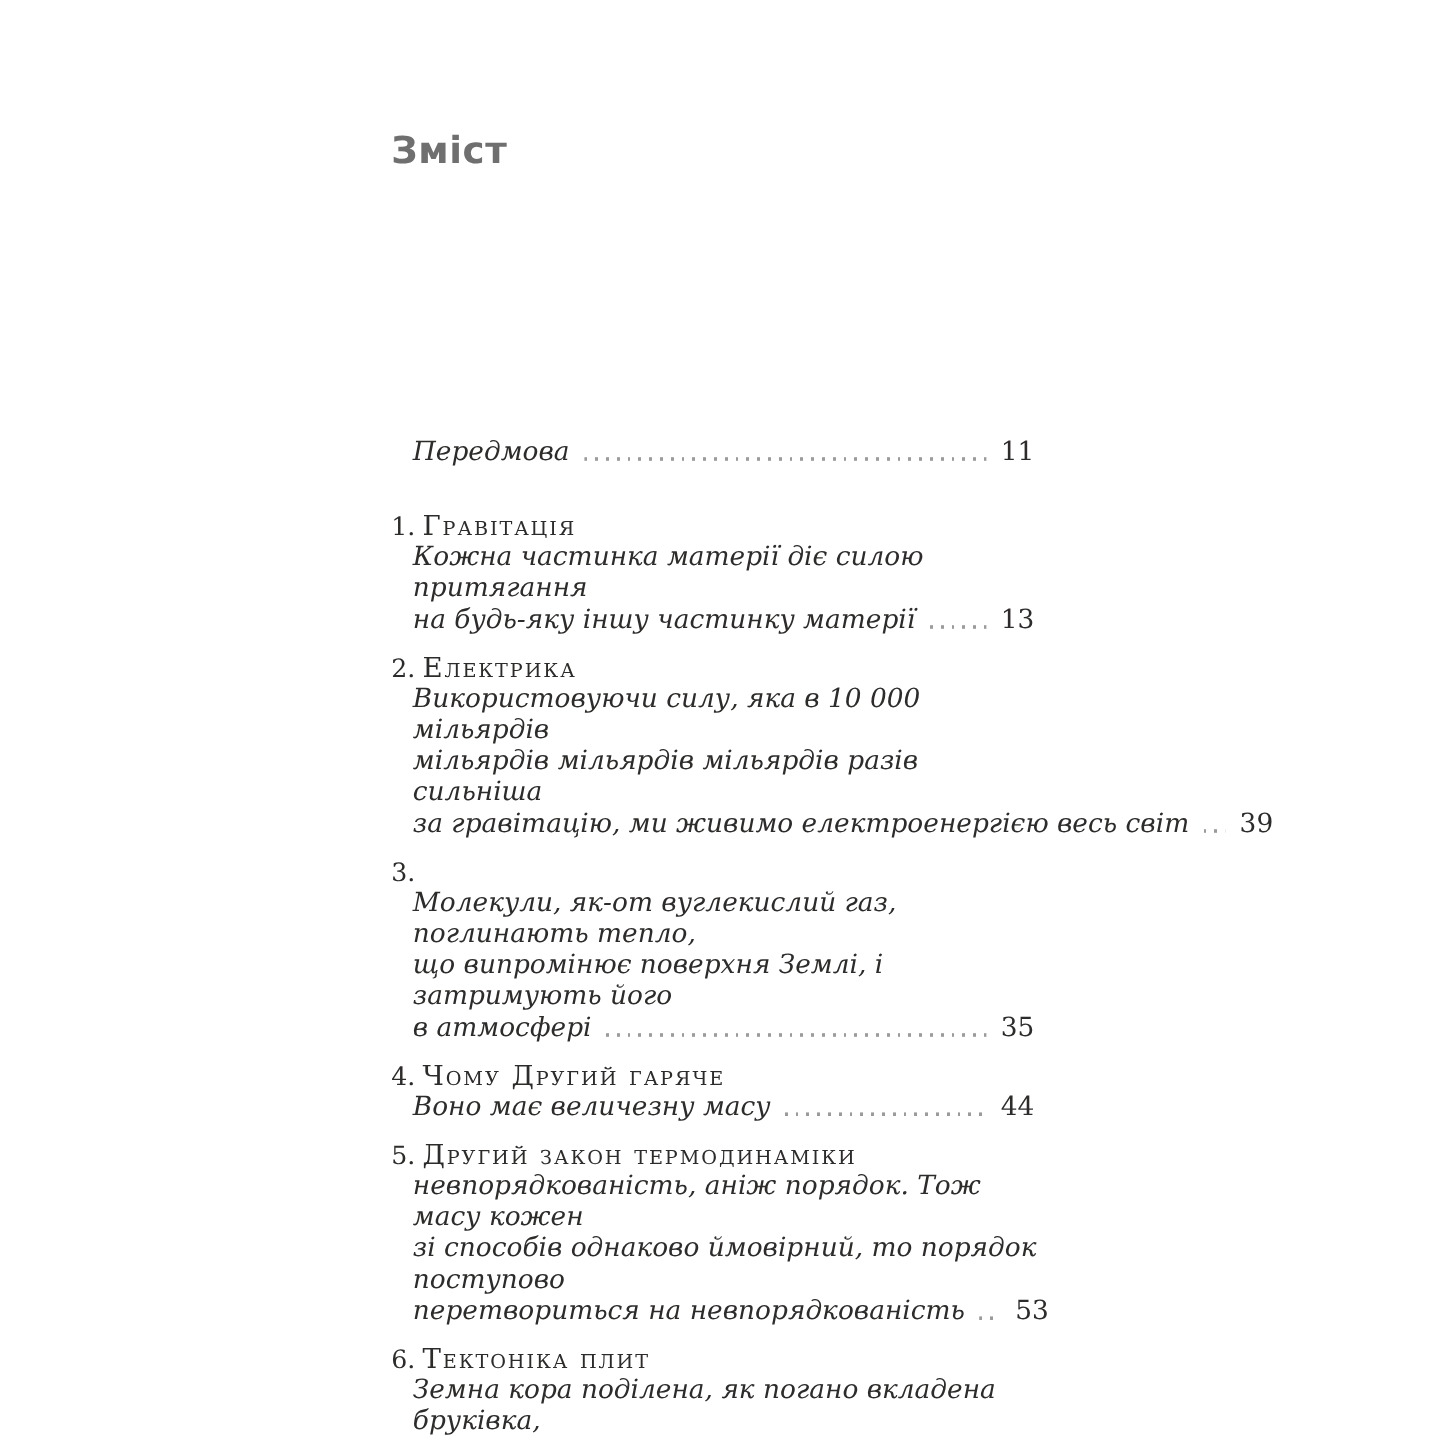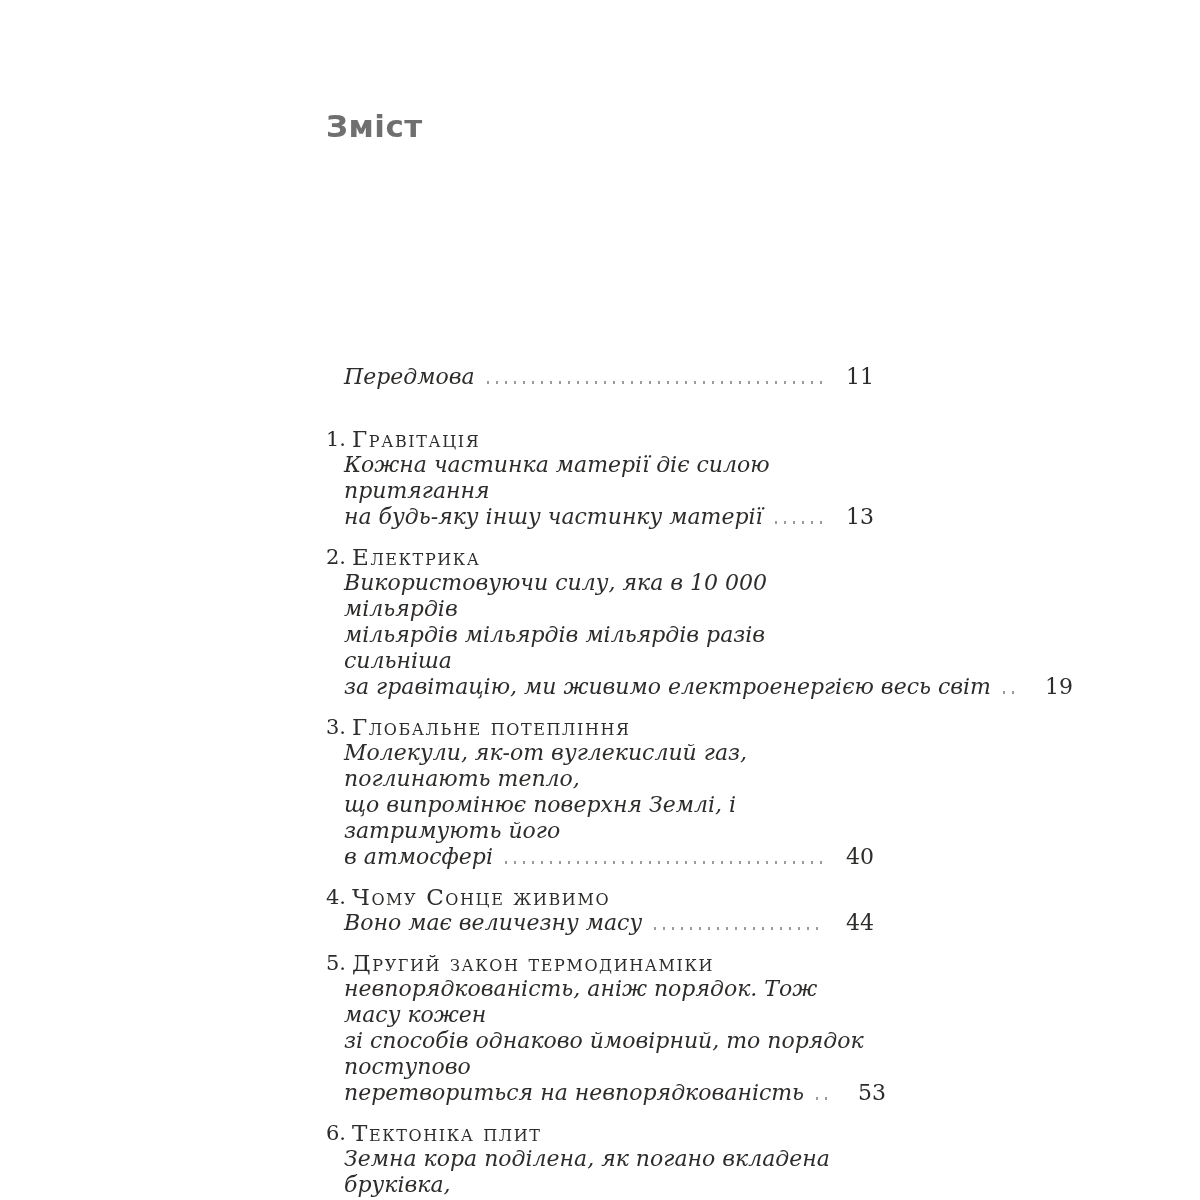--- a/index.html
+++ b/index.html
@@ -77,21 +77,21 @@
     margin: 0 12px 6px 12px;
     background-image: repeating-linear-gradient(
       to right,
       var(--dots-color) 0px, var(--dots-color) 2.4px,
       transparent 2.4px, transparent 9px
     );
   }
   .pagenum {
     flex: 0 0 40px;
     width: 40px;
-    text-align: right;
+    text-align: left;
     font-style: normal;
     font-size: 22px;
     white-space: nowrap;
   }
 </style>
 </head>
 <body>
 
 <div class="page">
   <div class="content">
@@ -125,43 +125,42 @@
     <div class="heading">
       <span class="num">2.</span>
       <span class="heading-title">Електрика</span>
     </div>
     <div class="desc">
               <div class="desc-line">Використовуючи силу, яка в 10 000 мільярдів</div>
               <div class="desc-line">мільярдів мільярдів мільярдів разів сильніша</div>
               <div class="last-row">
                 <span class="line-text">за гравітацію, ми живимо електроенергією весь світ</span>
                 <span class="leader"></span>
-                <span class="pagenum">19</span>
+                <span class="pagenum">39</span>
               </div>
             </div>
   </div>
           <div class="entry">
     <div class="heading">
       <span class="num">3.</span>
-      <span class="heading-title">Глобальне потепління</span>
     </div>
     <div class="desc">
               <div class="desc-line">Молекули, як-от вуглекислий газ, поглинають тепло,</div>
               <div class="desc-line">що випромінює поверхня Землі, і затримують його</div>
               <div class="last-row">
                 <span class="line-text">в атмосфері</span>
                 <span class="leader"></span>
-                <span class="pagenum">40</span>
+                <span class="pagenum">35</span>
               </div>
             </div>
   </div>
           <div class="entry">
     <div class="heading">
       <span class="num">4.</span>
-      <span class="heading-title">Чому Сонце живимо</span>
+      <span class="heading-title">Чому Другий гаряче</span>
     </div>
     <div class="desc">
               <div class="last-row">
                 <span class="line-text">Воно має величезну масу</span>
                 <span class="leader"></span>
                 <span class="pagenum">44</span>
               </div>
             </div>
   </div>
           <div class="entry">

